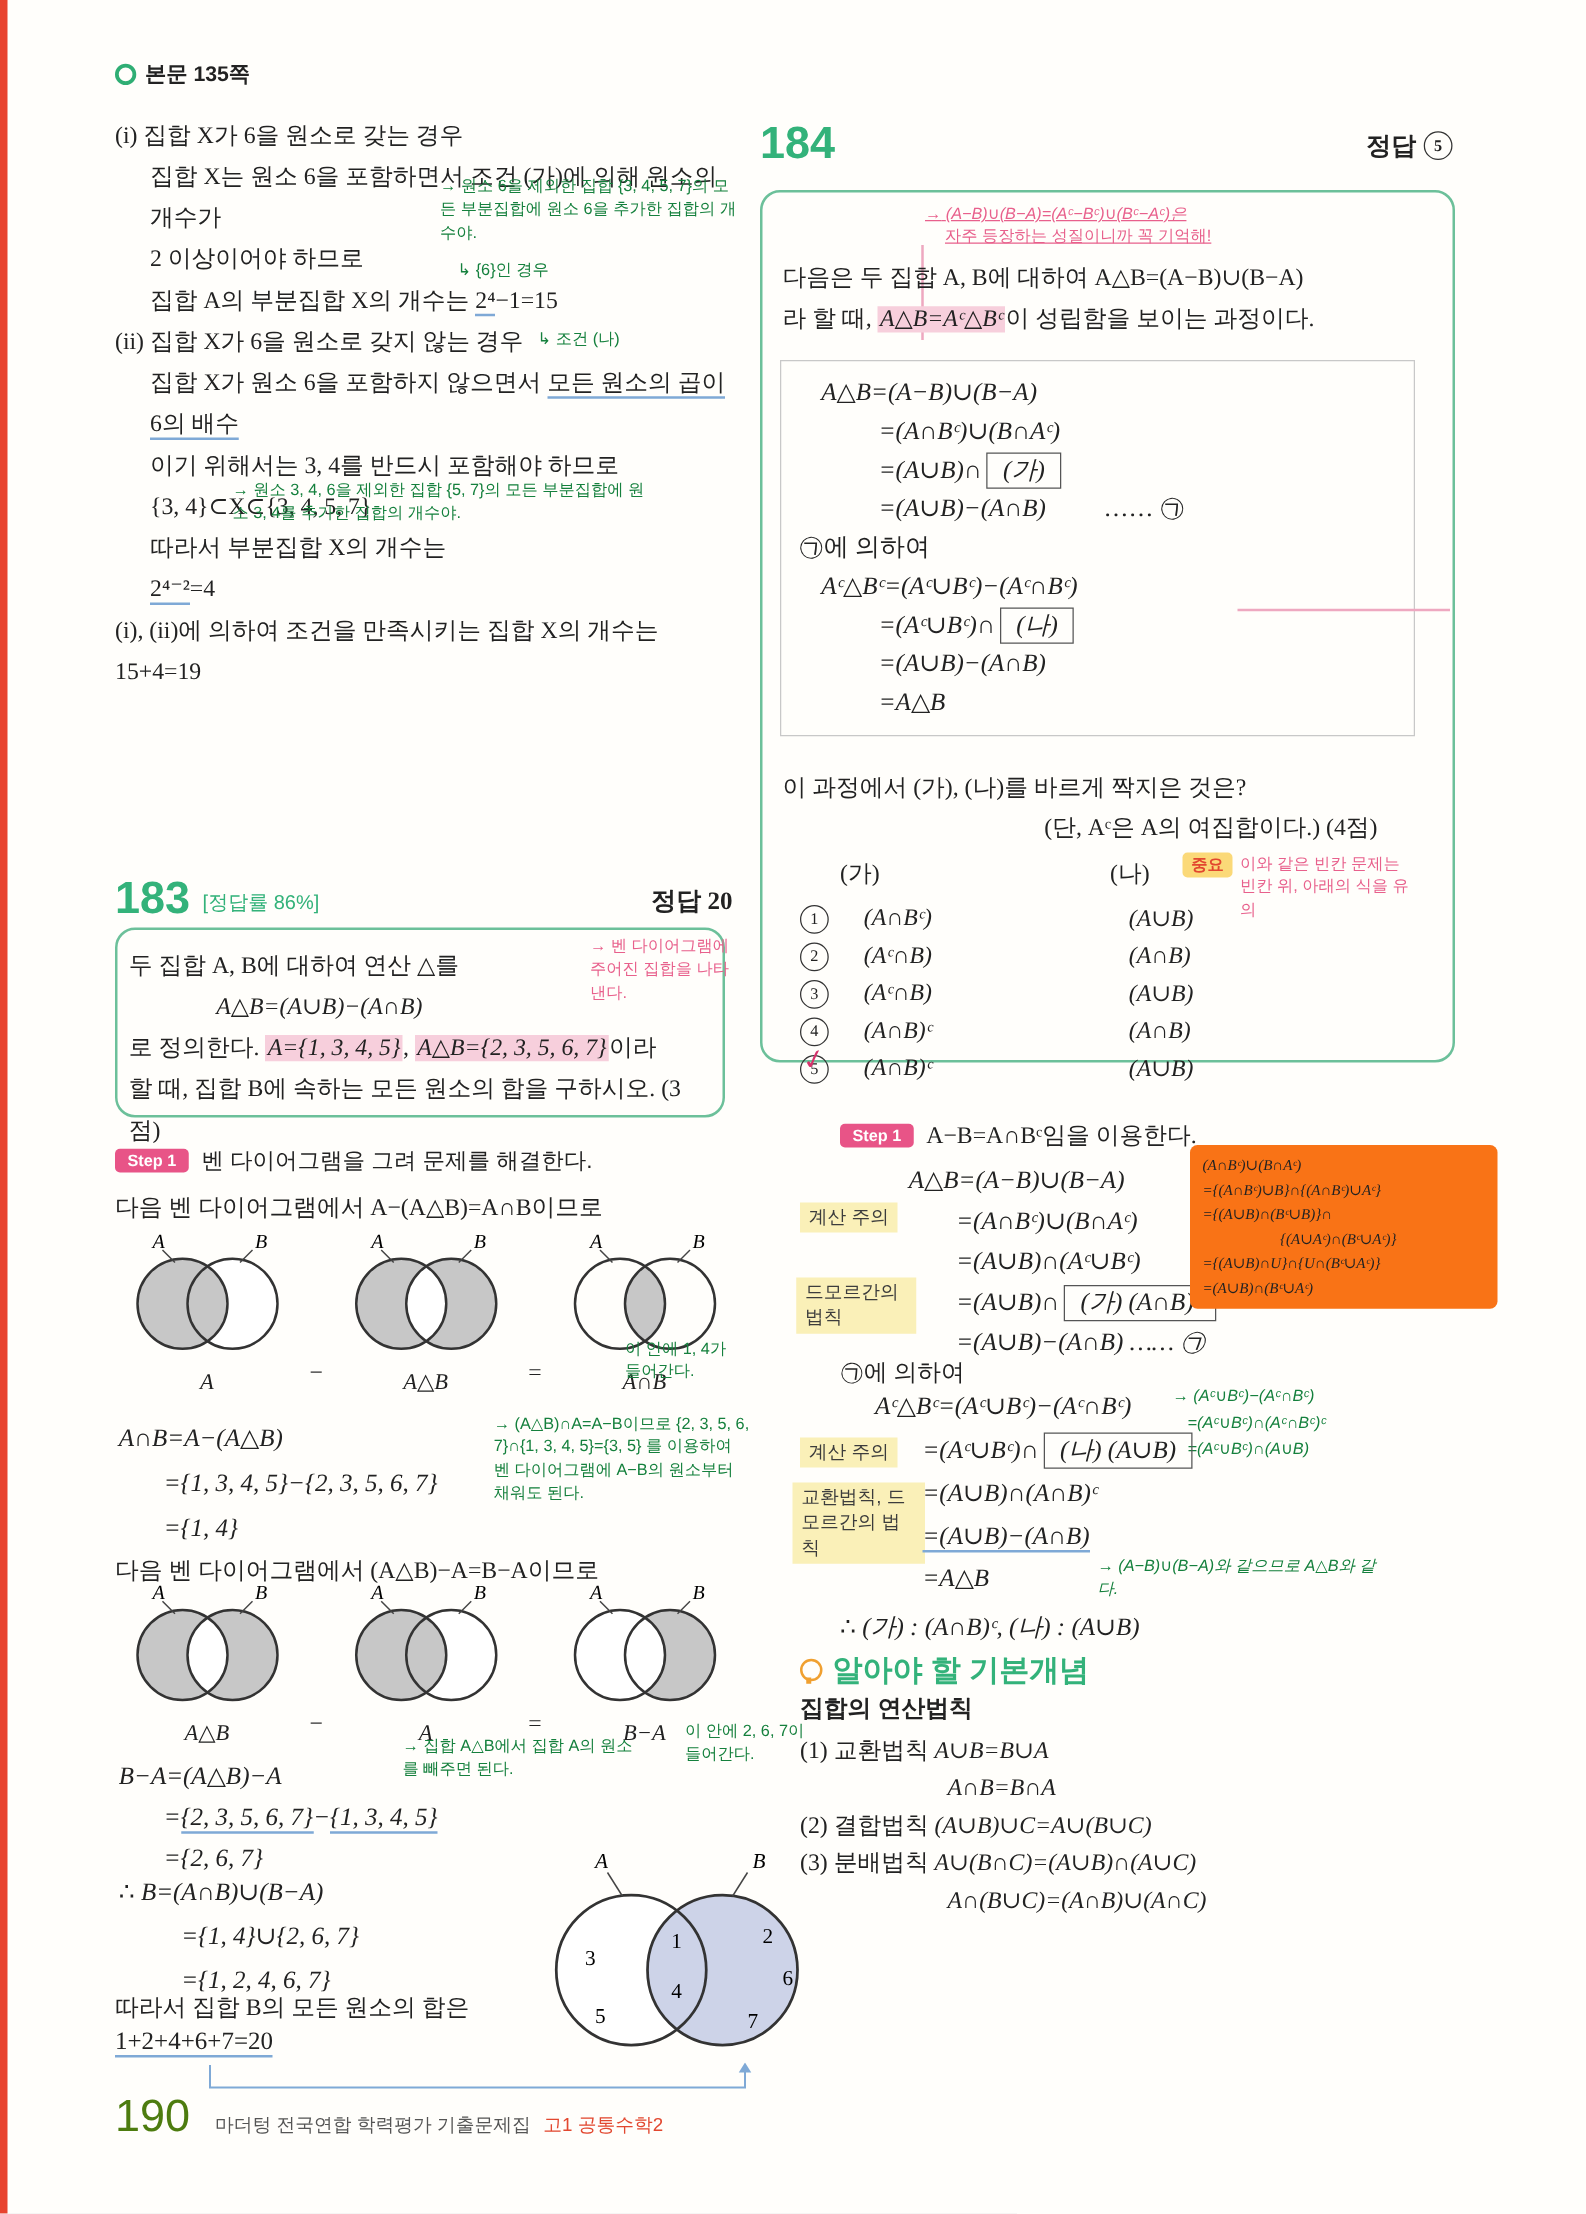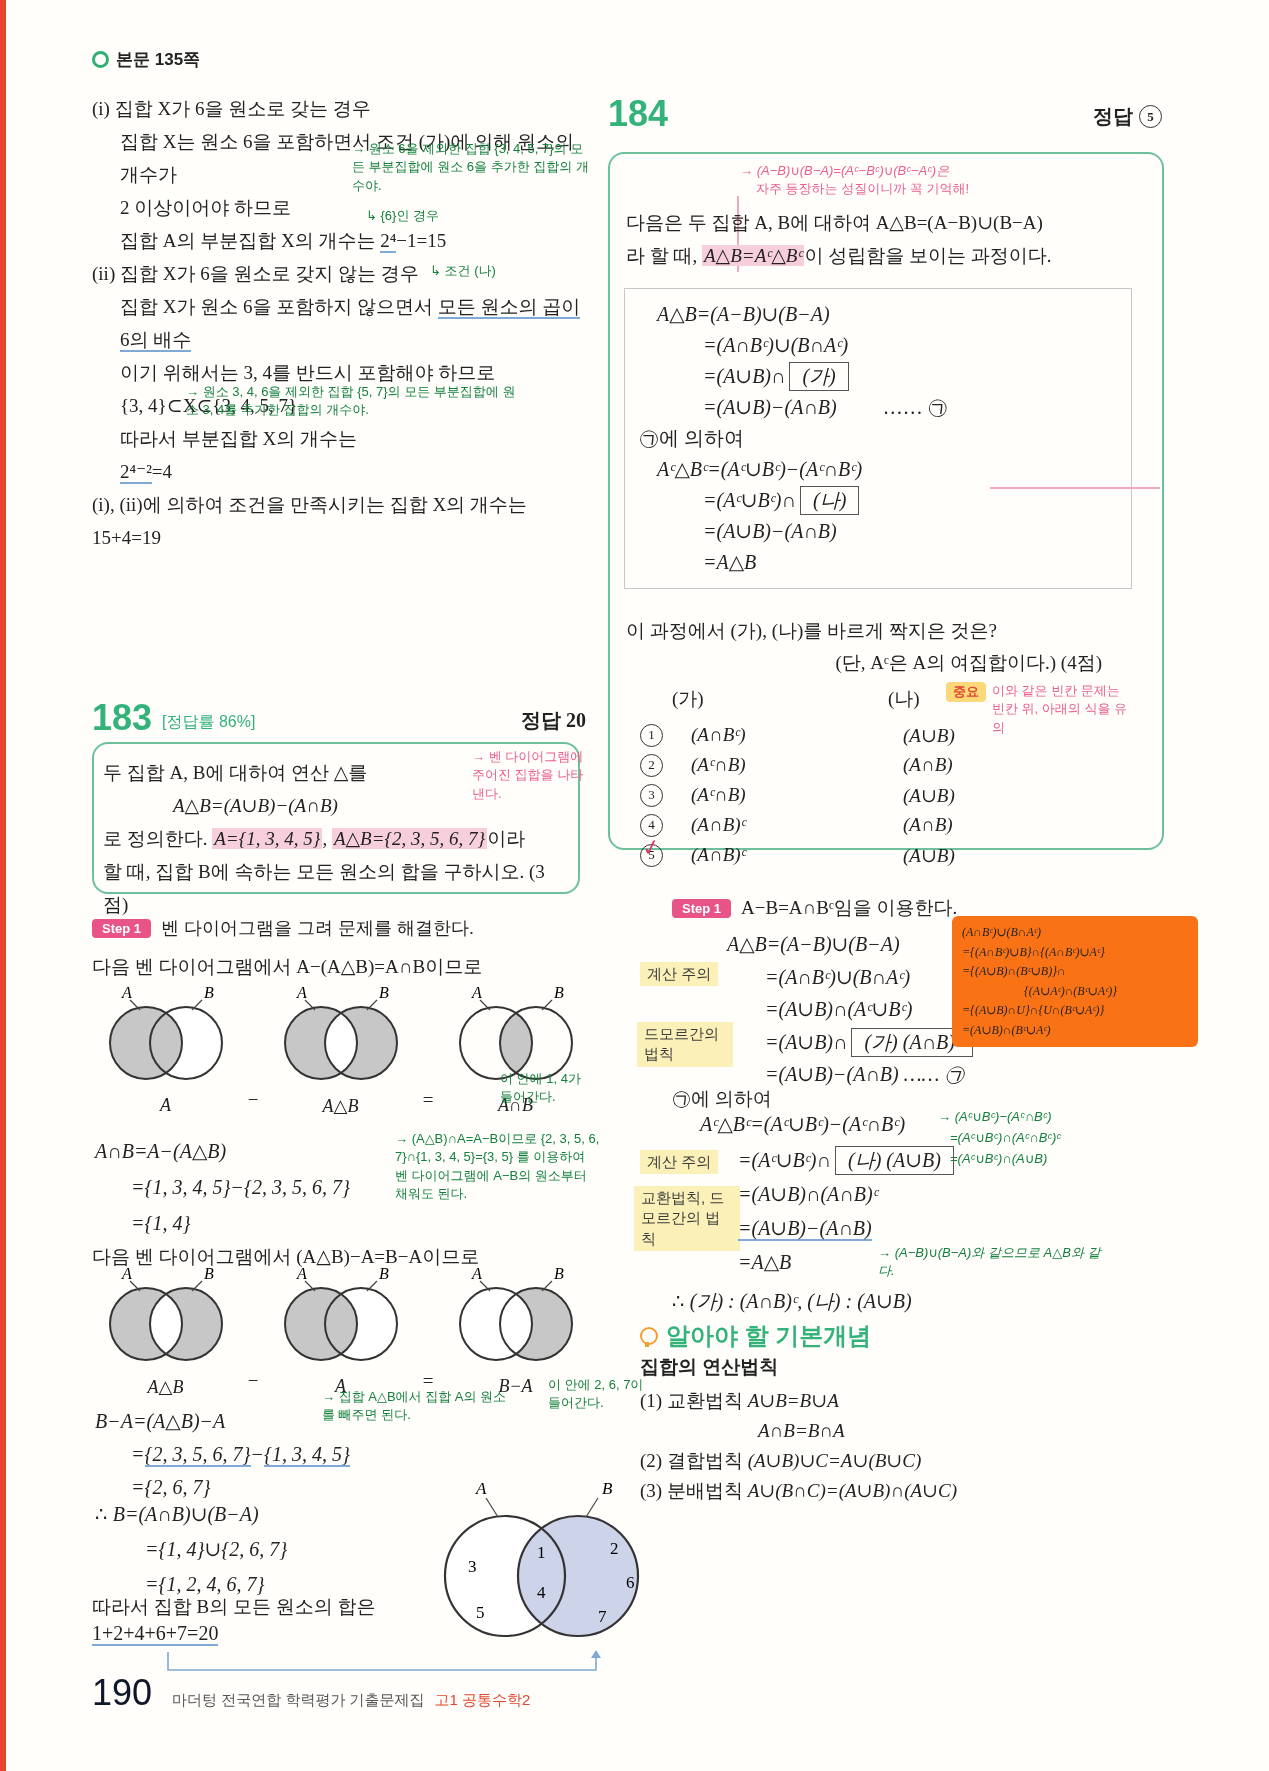--- a/index.html
+++ b/index.html
@@ -271,35 +271,35 @@
     <text x="190" y="76" font-size="17">2</text>
     <text x="206" y="110" font-size="17">6</text>
     <text x="178" y="144" font-size="17">7</text>
   </svg>
   <svg class="abs" style="left:160px;top:1650px;" width="470" height="30" viewBox="0 0 470 30">
     <polyline points="8,2 8,20 436,20 436,6" fill="none" stroke="#7fa9d6" stroke-width="1.6"></polyline>
     <polygon points="431,8 441,8 436,0" fill="#7fa9d6"></polygon>
   </svg>
 
   <div class="abs" style="left:92px;top:1672px;display:flex;align-items:baseline;">
-    <span class="sans" style="font-size:36px;color:#0f172a;">190</span>
+    <span class="sans" style="font-size:36px;color:#4d7c0f;">190</span>
     <span class="sans" style="font-size:15px;color:#555;margin-left:20px;">마더텅 전국연합 학력평가 기출문제집</span>
     <span class="sans red" style="font-size:15px;margin-left:10px;">고1 공통수학2</span>
   </div>
 
   <div class="abs" style="left:608px;top:96px;width:554px;display:flex;align-items:flex-end;">
     <span class="sans b green" style="font-size:36px;line-height:1;">184</span>
     <span class="ser b" style="font-size:20px;margin-left:auto;margin-bottom:2px;display:inline-flex;align-items:center;">
       <span>정답</span>
       <span class="cnum" style="margin-left:6px;">5</span>
     </span>
   </div>
 
   <div class="abs greenbox" style="left:608px;top:152px;width:516px;height:678px;padding:8px 18px;">
-    <div class="abs note pink" style="left:130px;top:8px;width:390px;">
+    <div class="abs note pink" style="left:130px;top:8px;width:390px;text-decoration:underline;">
       <div><span>→</span> <span class="math">(A−B)∪(B−A)=(Aᶜ−Bᶜ)∪(Bᶜ−Aᶜ)은</span></div>
       <div style="padding-left:16px;">자주 등장하는 성질이니까 꼭 기억해!</div>
     </div>
     <div class="abs" style="left:127px;top:42px;width:2px;height:76px;background:#eea8c0;"></div>
     <div class="abs ser body19" style="left:16px;top:85px;">
       <span>라 할 때, </span><span class="hl math">A△B=Aᶜ△Bᶜ</span><span>이 성립함을 보이는 과정이다.</span>
     </div>
     <div class="abs ser body19" style="left:16px;top:52px;">다음은 두 집합 A, B에 대하여 A△B=(A−B)∪(B−A)</div>
 
     <div class="abs innerbox ser eq20 math" style="left:14px;top:134px;width:478px;padding:10px 14px;line-height:31px;">
@@ -406,15 +406,16 @@
   <div class="abs" style="left:640px;top:1320px;display:flex;align-items:center;">
     <span class="bulb"></span>
     <span class="sans b green" style="font-size:24px;">알아야 할 기본개념</span>
   </div>
   <div class="abs sans b" style="left:640px;top:1354px;font-size:19px;">집합의 연산법칙</div>
   <div class="abs ser" style="left:640px;top:1386px;font-size:19px;line-height:30px;">
     <div><span>(1)</span> <span>교환법칙</span> <span class="math">A∪B=B∪A</span></div>
     <div style="padding-left:118px;" class="math">A∩B=B∩A</div>
     <div><span>(2)</span> <span>결합법칙</span> <span class="math">(A∪B)∪C=A∪(B∪C)</span></div>
     <div><span>(3)</span> <span>분배법칙</span> <span class="math">A∪(B∩C)=(A∪B)∩(A∪C)</span></div>
+    <div style="padding-left:118px;" class="math">A∩(B∪C)=(A∩B)∪(A∩C)</div>
   </div>
 
 </div>
 
 </body></html>

